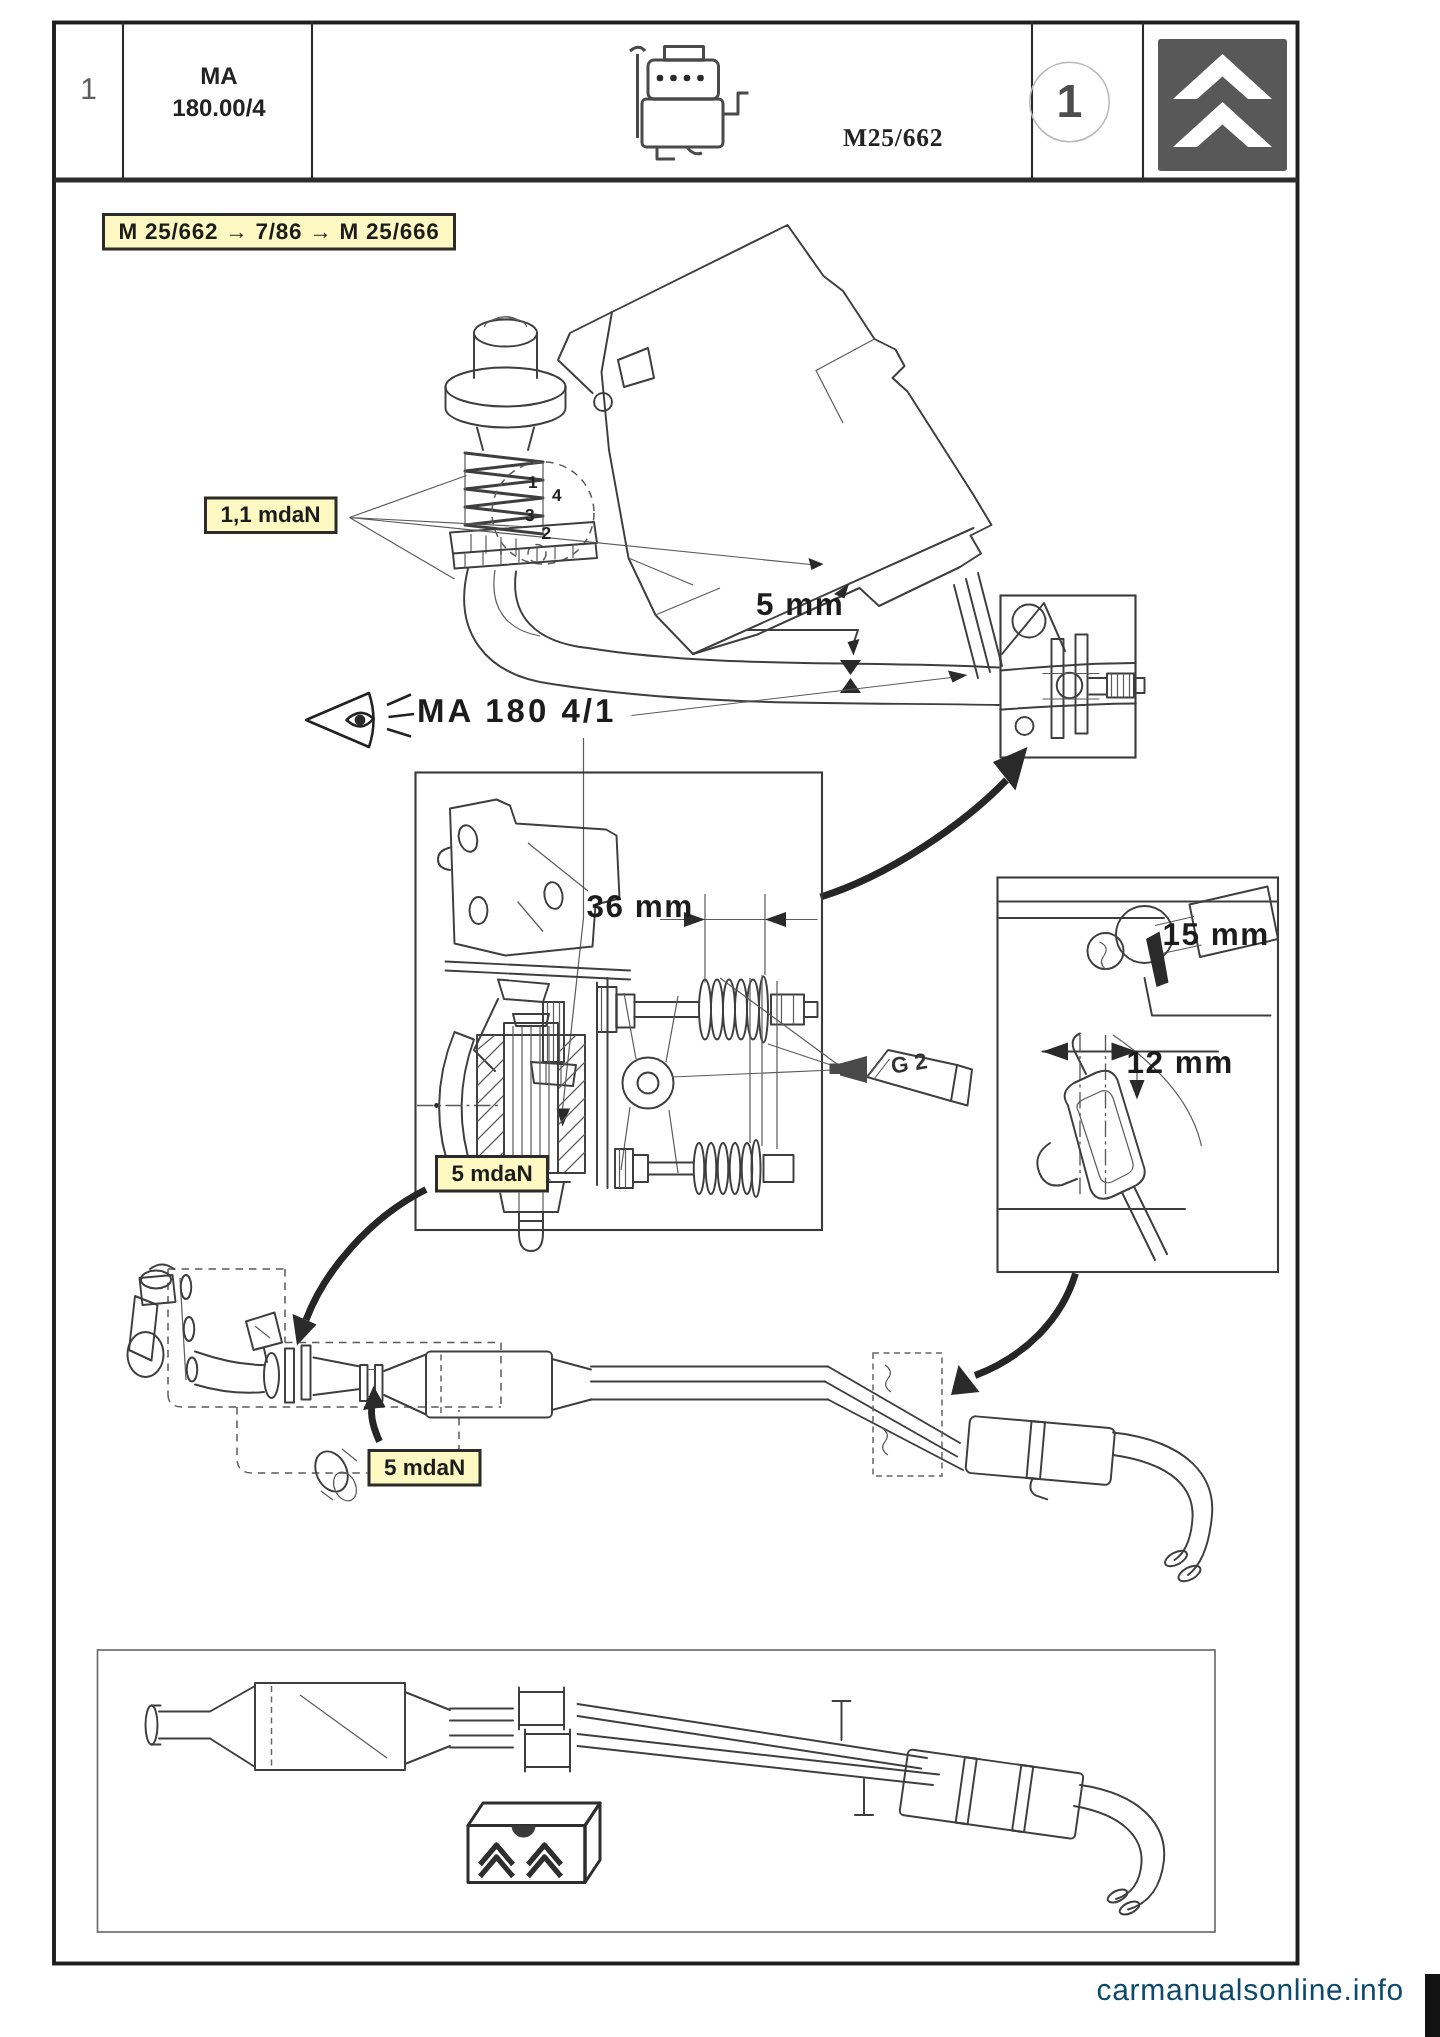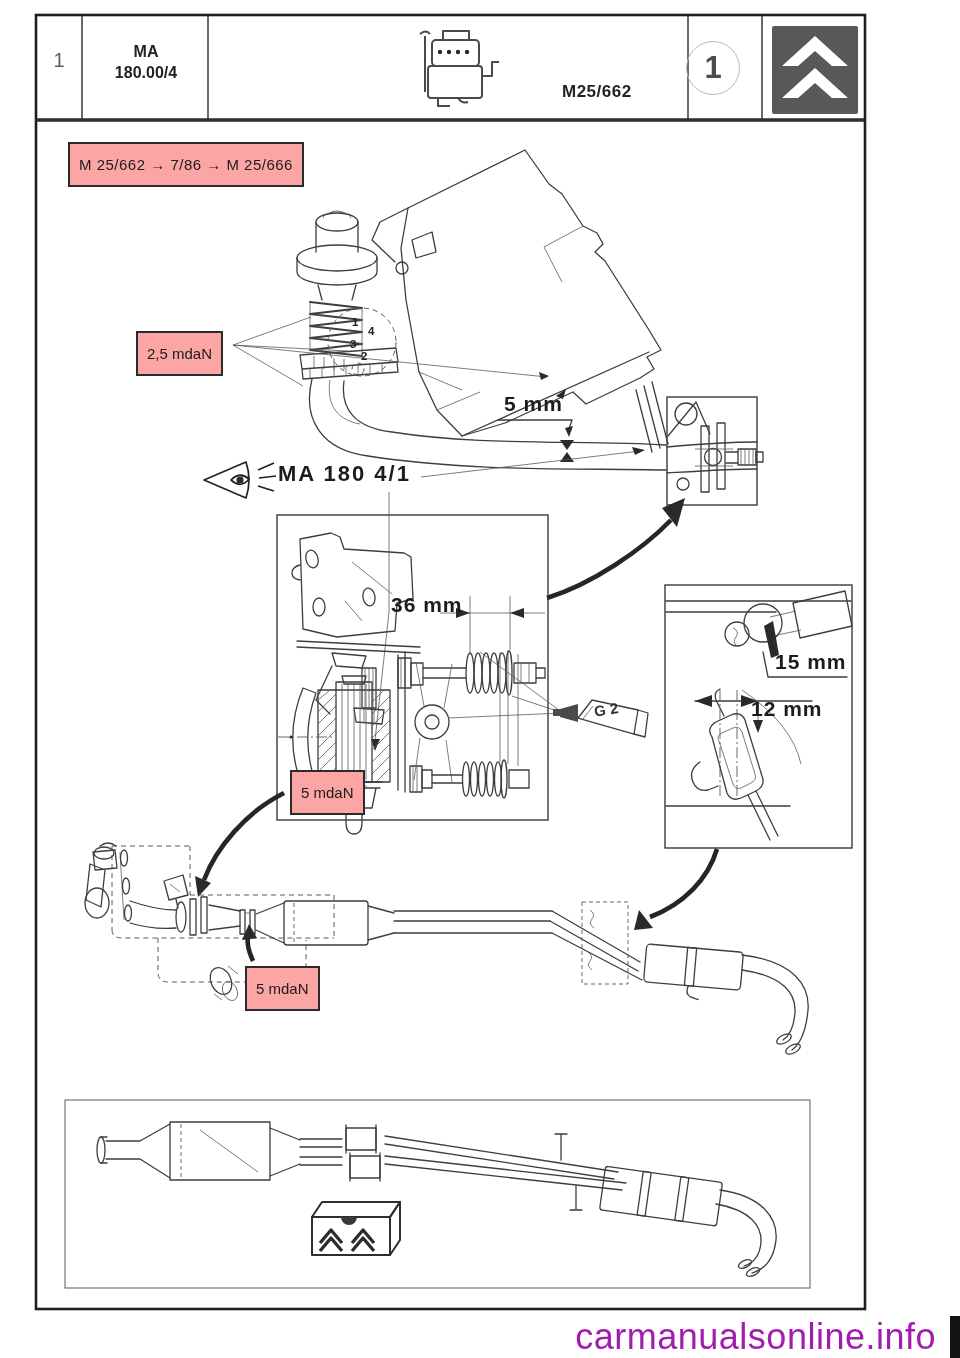--- a/index.html
+++ b/index.html
@@ -11,39 +11,39 @@
   .dsh{fill:none;stroke:#5a5a5a;stroke-width:1;stroke-dasharray:5 4}
   .dsh2{fill:none;stroke:#666;stroke-width:1;stroke-dasharray:4 3}
   .dd{fill:none;stroke:#585858;stroke-width:.9;stroke-dasharray:11 3 2 3}
   .fat{fill:none;stroke:#262626;stroke-width:4.6}
   .fl{fill:#2a2a2a;stroke:none}
   .frame{fill:none;stroke:#1e1e1e;stroke-width:2.6}
   .hdr{stroke:#2a2a2a;stroke-width:1.4}
   .box{fill:none;stroke:#3a3a3a;stroke-width:1.4}
 
   .lbl{position:absolute;z-index:3;color:#1c1c1c;white-space:nowrap;}
-  .boxed{border:2px solid #2b2b2b;background:#fca5a5;padding:12px 9px;font-size:15px;font-weight:400;}
+  .boxed{border:2px solid #2b2b2b;background:#fef9c3;padding:2px 9px;font-size:15px;font-weight:700;}
   .dim{font-size:21px;font-weight:700;letter-spacing:1px;}
   .port{position:absolute;z-index:3;font-size:11.5px;font-weight:700;color:#222;}
   #hdr-index{left:36px;top:49px;width:46px;text-align:center;font-size:20px;font-weight:400;color:#5e5e5e;}
   #hdr-ref{left:82px;top:41px;width:128px;text-align:center;font-weight:700;font-size:16px;line-height:21px;color:#222;}
-  #hdr-model{left:562px;top:82px;font-weight:700;font-size:17px;letter-spacing:.5px;color:#232323;}
+  #hdr-model{left:562px;top:82px;font-weight:700;font-size:17px;letter-spacing:.5px;color:#232323;font-family:Liberation Serif, serif;}
   #sheet-badge{left:686px;top:41px;width:52px;height:52px;border:1.5px solid #b9b9b9;border-radius:50%;
     text-align:center;line-height:52px;font-size:31px;font-weight:700;color:#4d4d4d;}
   #revision{left:68px;top:142px;letter-spacing:.5px;}
   #lbl-25mdan{left:136px;top:331px;}
   #lbl-5mm{left:504px;top:392px;}
   #lbl-ma180{left:278px;top:461px;font-size:22px;font-weight:700;letter-spacing:2px;}
   #lbl-22mm{left:391px;top:593px;}
   #lbl-5mdan{left:290px;top:770px;}
   #lbl-g2{left:594px;top:701px;font-size:15px;font-weight:700;transform:rotate(-9deg);color:#333;}
-  #lbl-15mm{left:775px;top:650px;}
+  #lbl-15mm{left:775px;top:612px;}
   #lbl-12mm{left:751px;top:697px;}
   #lbl-2mdan{left:245px;top:966px;}
-  #watermark{right:24px;top:1316px;font-size:36px;font-weight:400;color:#a21caf;letter-spacing:.5px;z-index:4;}
+  #watermark{right:24px;top:1316px;font-size:20px;font-weight:400;color:#0c4a6e;letter-spacing:.5px;z-index:4;}
 </style>
 </head>
 <body>
 
 <svg class="art" width="960" height="1358" viewBox="0 0 960 1358">
 
   <g>
     <rect class="frame" x="36" y="15" width="829" height="1294"></rect>
     <line class="hdr" x1="82" y1="15" x2="82" y2="120"></line>
     <line class="hdr" x1="208" y1="15" x2="208" y2="120"></line>
@@ -328,21 +328,21 @@
 <div class="lbl" id="hdr-index">1</div>
 <div class="lbl" id="hdr-ref">
   <div>MA</div>
   <div>180.00/4</div>
 </div>
 <div class="lbl" id="hdr-model">M25/662</div>
 <div class="lbl" id="sheet-badge">1</div>
 
 <div class="lbl boxed" id="revision">M 25/662 → 7/86 → M 25/666</div>
 
-<div class="lbl boxed" id="lbl-25mdan">2,5 mdaN</div>
+<div class="lbl boxed" id="lbl-25mdan">1,1 mdaN</div>
 <span class="port" style="left:352px;top:316px">1</span>
 <span class="port" style="left:368px;top:325px">4</span>
 <span class="port" style="left:350px;top:338px">3</span>
 <span class="port" style="left:361px;top:350px">2</span>
 
 <div class="lbl dim" id="lbl-5mm">5 mm</div>
 <div class="lbl" id="lbl-ma180">MA 180 4/1</div>
 
 <div class="lbl dim" id="lbl-22mm">36 mm</div>
 <div class="lbl boxed" id="lbl-5mdan">5 mdaN</div>

